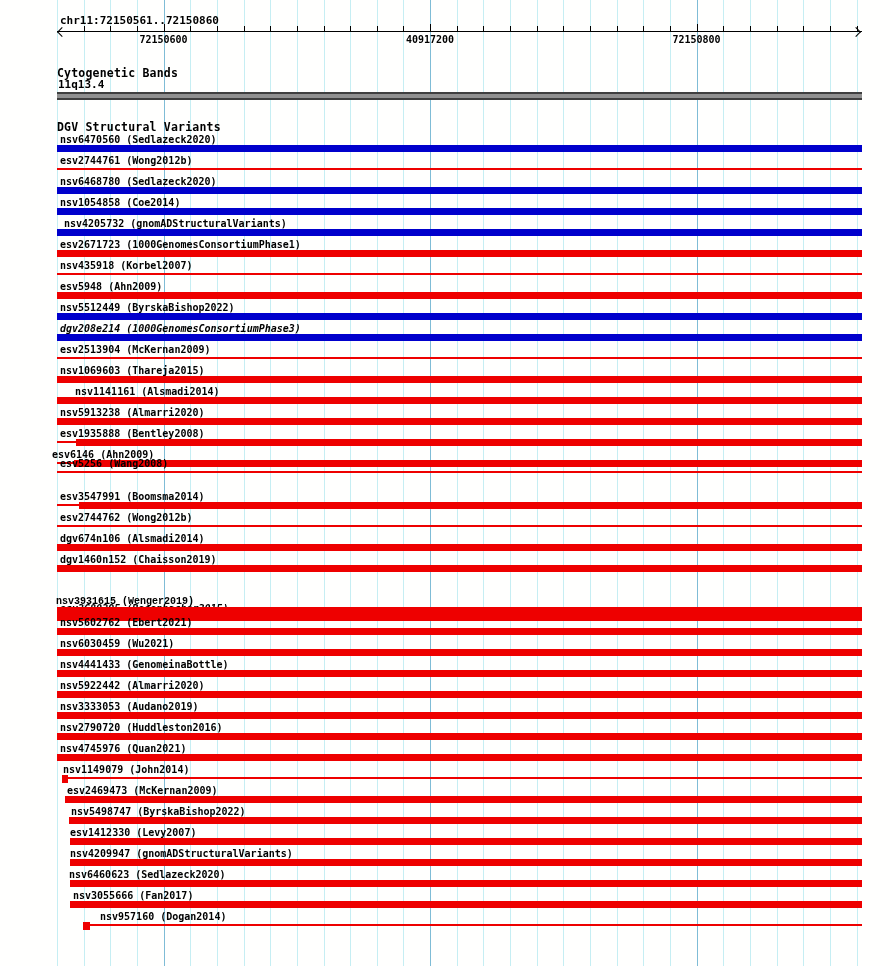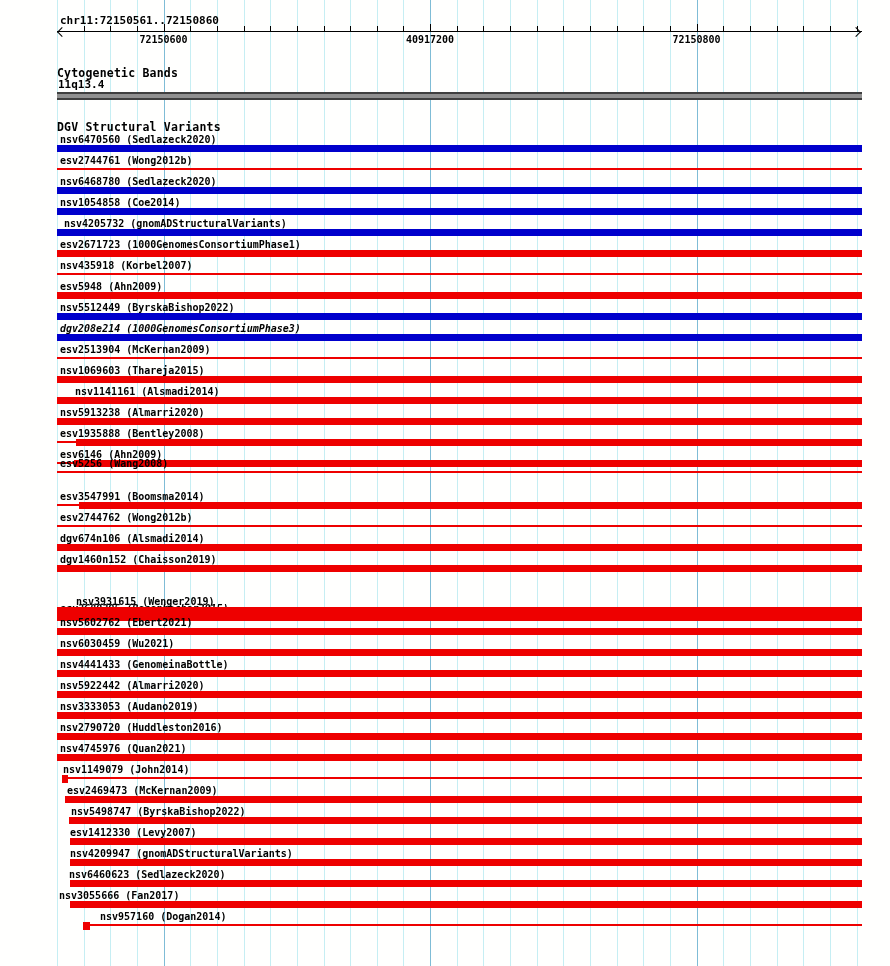--- a/index.html
+++ b/index.html
@@ -170,21 +170,21 @@
       <div class="variant-row" style="top: 407px;">
         <div class="variant-label" style="left: 60px;">nsv5913238 (Almarri2020)</div>
         <div class="seg seg-thick" style="left: 57px; width: 805px; background: rgb(238, 0, 0);"></div>
       </div>
       <div class="variant-row" style="top: 428px;">
         <div class="variant-label" style="left: 60px;">esv1935888 (Bentley2008)</div>
         <div class="seg seg-thin" style="left: 57px; width: 19px; background: rgb(238, 0, 0);"></div>
         <div class="seg seg-thick" style="left: 76px; width: 786px; background: rgb(238, 0, 0);"></div>
       </div>
       <div class="variant-row" style="top: 449px;">
-        <div class="variant-label" style="left: 60px;">esv6146 (Ahn2009)</div>
+        <div class="variant-label" style="left: 52px;">esv6146 (Ahn2009)</div>
         <div class="seg seg-thin" style="left: 57px; width: 17px; background: rgb(238, 0, 0);"></div>
         <div class="seg seg-thick" style="left: 74px; width: 788px; background: rgb(238, 0, 0);"></div>
       </div>
       <div class="variant-row" style="top: 458px;">
         <div class="variant-label" style="left: 60px;">esv5256 (Wang2008)</div>
         <div class="seg seg-thin" style="left: 57px; width: 805px; background: rgb(238, 0, 0);"></div>
       </div>
       <div class="variant-row" style="top: 491px;">
         <div class="variant-label" style="left: 60px;">esv3547991 (Boomsma2014)</div>
         <div class="seg seg-thin" style="left: 57px; width: 22px; background: rgb(238, 0, 0);"></div>
@@ -200,21 +200,21 @@
       </div>
       <div class="variant-row" style="top: 554px;">
         <div class="variant-label" style="left: 60px;">dgv1460n152 (Chaisson2019)</div>
         <div class="seg seg-thick" style="left: 57px; width: 805px; background: rgb(238, 0, 0);"></div>
       </div>
       <div class="variant-row" style="top: 603px; font-style: italic;">
         <div class="variant-label" style="left: 60px;">esv3680395 (Besenbacher2015)</div>
         <div class="seg seg-thick" style="left: 57px; width: 805px; background: rgb(238, 0, 0);"></div>
       </div>
       <div class="variant-row" style="top: 596px;">
-        <div class="variant-label" style="left: 76px;">nsv3931615 (Wenger2019)</div>
+        <div class="variant-label" style="left: 56px; font-family: Liberation Mono, monospace;">nsv3931615 (Wenger2019)</div>
         <div class="seg seg-thick" style="left: 57px; width: 805px; background: rgb(238, 0, 0);"></div>
       </div>
       <div class="variant-row" style="top: 617px;">
         <div class="variant-label" style="left: 60px;">nsv5602762 (Ebert2021)</div>
         <div class="seg seg-thick" style="left: 57px; width: 805px; background: rgb(238, 0, 0);"></div>
       </div>
       <div class="variant-row" style="top: 638px;">
         <div class="variant-label" style="left: 60px;">nsv6030459 (Wu2021)</div>
         <div class="seg seg-thick" style="left: 57px; width: 805px; background: rgb(238, 0, 0);"></div>
       </div>
@@ -257,21 +257,21 @@
       </div>
       <div class="variant-row" style="top: 848px;">
         <div class="variant-label" style="left: 70px;">nsv4209947 (gnomADStructuralVariants)</div>
         <div class="seg seg-thick" style="left: 70px; width: 792px; background: rgb(238, 0, 0);"></div>
       </div>
       <div class="variant-row" style="top: 869px;">
         <div class="variant-label" style="left: 69px;">nsv6460623 (Sedlazeck2020)</div>
         <div class="seg seg-thick" style="left: 70px; width: 792px; background: rgb(238, 0, 0);"></div>
       </div>
       <div class="variant-row" style="top: 890px;">
-        <div class="variant-label" style="left: 59px;">nsv3055666 (Fan2017)</div>
+        <div class="variant-label" style="left: 73px;">nsv3055666 (Fan2017)</div>
         <div class="seg seg-thick" style="left: 70px; width: 792px; background: rgb(238, 0, 0);"></div>
       </div>
       <div class="variant-row" style="top: 911px;">
         <div class="variant-label" style="left: 100px;">nsv957160 (Dogan2014)</div>
         <div class="seg seg-square" style="left: 83px; width: 7px; background: rgb(238, 0, 0);"></div>
         <div class="seg seg-thin" style="left: 90px; width: 772px; background: rgb(238, 0, 0);"></div>
       </div>
     </div>
 </div>
 

